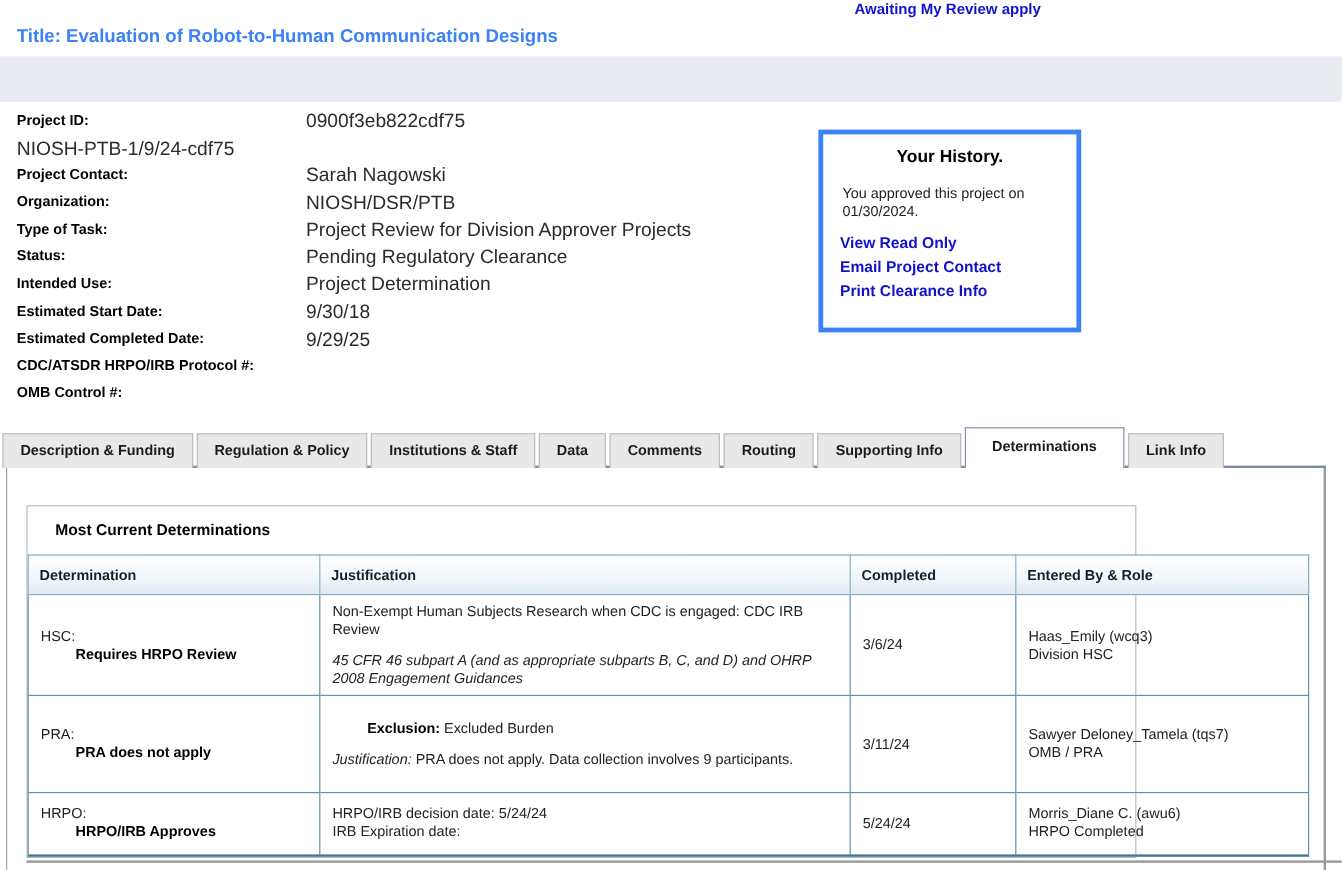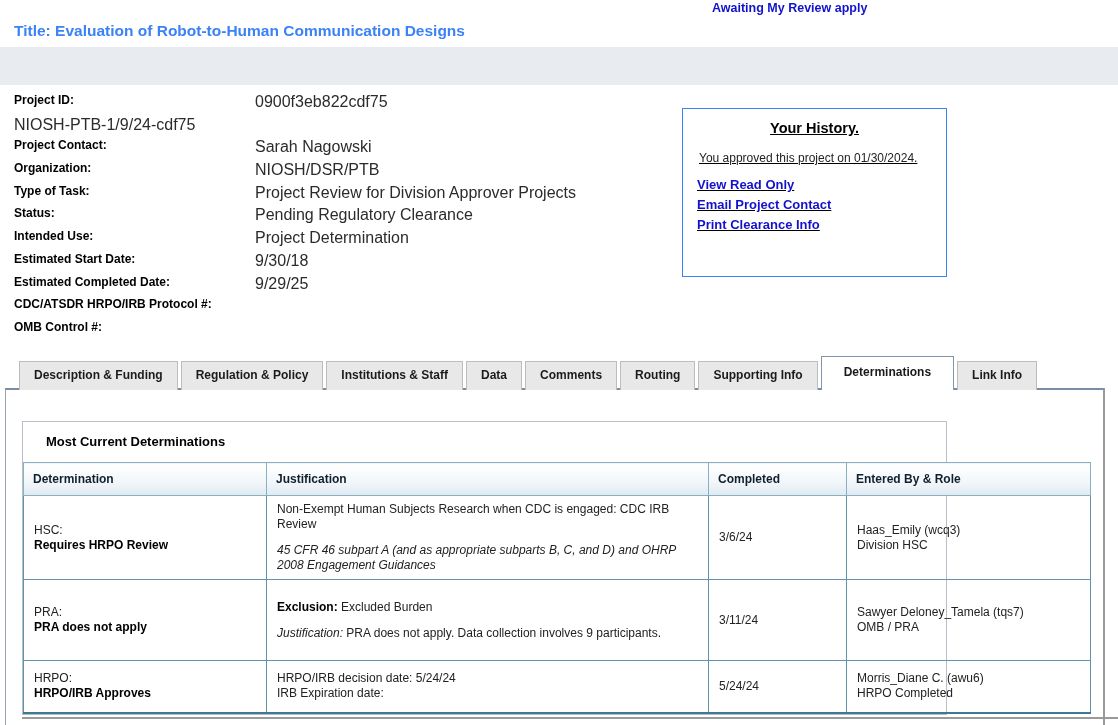--- a/index.html
+++ b/index.html
@@ -30,32 +30,32 @@
 
   
   .details { position: absolute; top: 93px; left: 14px; width: 640px; }
   .detail-row { height: 22.7px; display: flex; align-items: flex-start; }
   .dl { width: 241px; flex: none; font-size: 12px; font-weight: bold; color: #000; }
   .dv { font-size: 16px; color: #2b2b2b; }
 
   
   .history-box {
     position: absolute; left: 682px; top: 108px;
-    width: 265px; height: 169px;
-    border: 1px solid #3b82f6; background: #fff; text-decoration: underline;
+    width: 219px; height: 169px;
+    border: 4px solid #3b82f6; background: #fff;
   }
   .history-title { margin-top: 11px; text-align: center; font-size: 14.5px; font-weight: bold; }
   .history-msg { margin: 15px 14px 0 16px; font-size: 12px; color: #222; line-height: 15px; }
   .history-links { margin: 11px 0 0 14px; display: flex; flex-direction: column; }
   .history-link { font-size: 13px; font-weight: bold; color: #1212cc; margin-bottom: 5px; }
 
   
   .tabbar {
     position: absolute; left: 0; top: 356px; width: 1118px; height: 34px;
-    display: flex; align-items: flex-end; padding-left: 19px; z-index: 3;
+    display: flex; align-items: flex-end; padding-left: 2px; z-index: 3;
   }
   .tab {
     background: #e8e8e8;
     border: 1px solid #bdbdbd; border-bottom: none;
     height: 29px; line-height: 27px;
     padding: 0 14px; margin-right: 3px;
     font-size: 12px; font-weight: bold; color: #1b1b1b;
     white-space: nowrap; cursor: pointer;
   }
   .tab.active {
@@ -96,21 +96,21 @@
     text-align: left; padding-left: 9px; vertical-align: middle;
   }
   table.det-table td {
     border: 1px solid #5e93aa;
     font-size: 12px; color: #222;
     padding: 6px 10px; vertical-align: middle; line-height: 15px;
   }
   tr.r1 { height: 72px; } tr.r2 { height: 81px; } tr.r3 { height: 52px; }
   td .gap { margin-top: 11px; }
   td .it { font-style: italic; }
-  td b { color: #000; }
+  td b { color: #000; margin-left: 29px; }
 
   .bottom-line {
     position: absolute; left: 22px; top: 717px; width: 1096px;
     border-top: 2px solid #9a9a9a; z-index: 2;
   }
 </style>
 </head>
 <body>
 
 <a class="top-link">Awaiting My Review apply</a>

